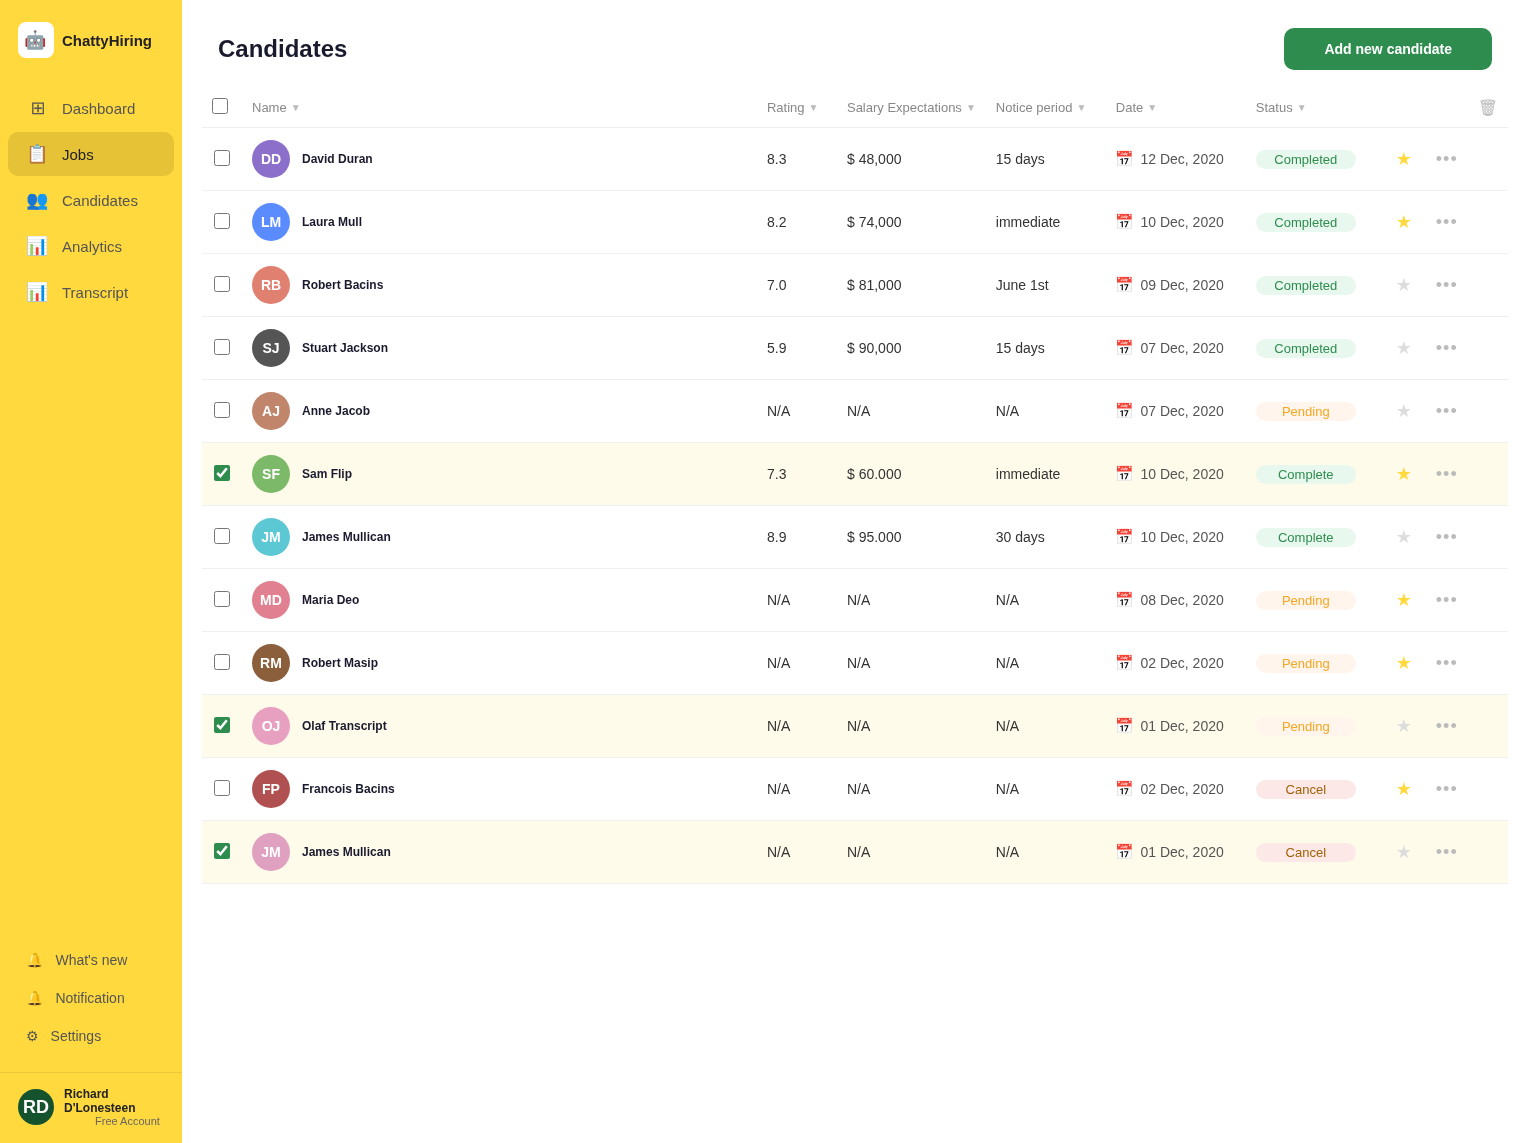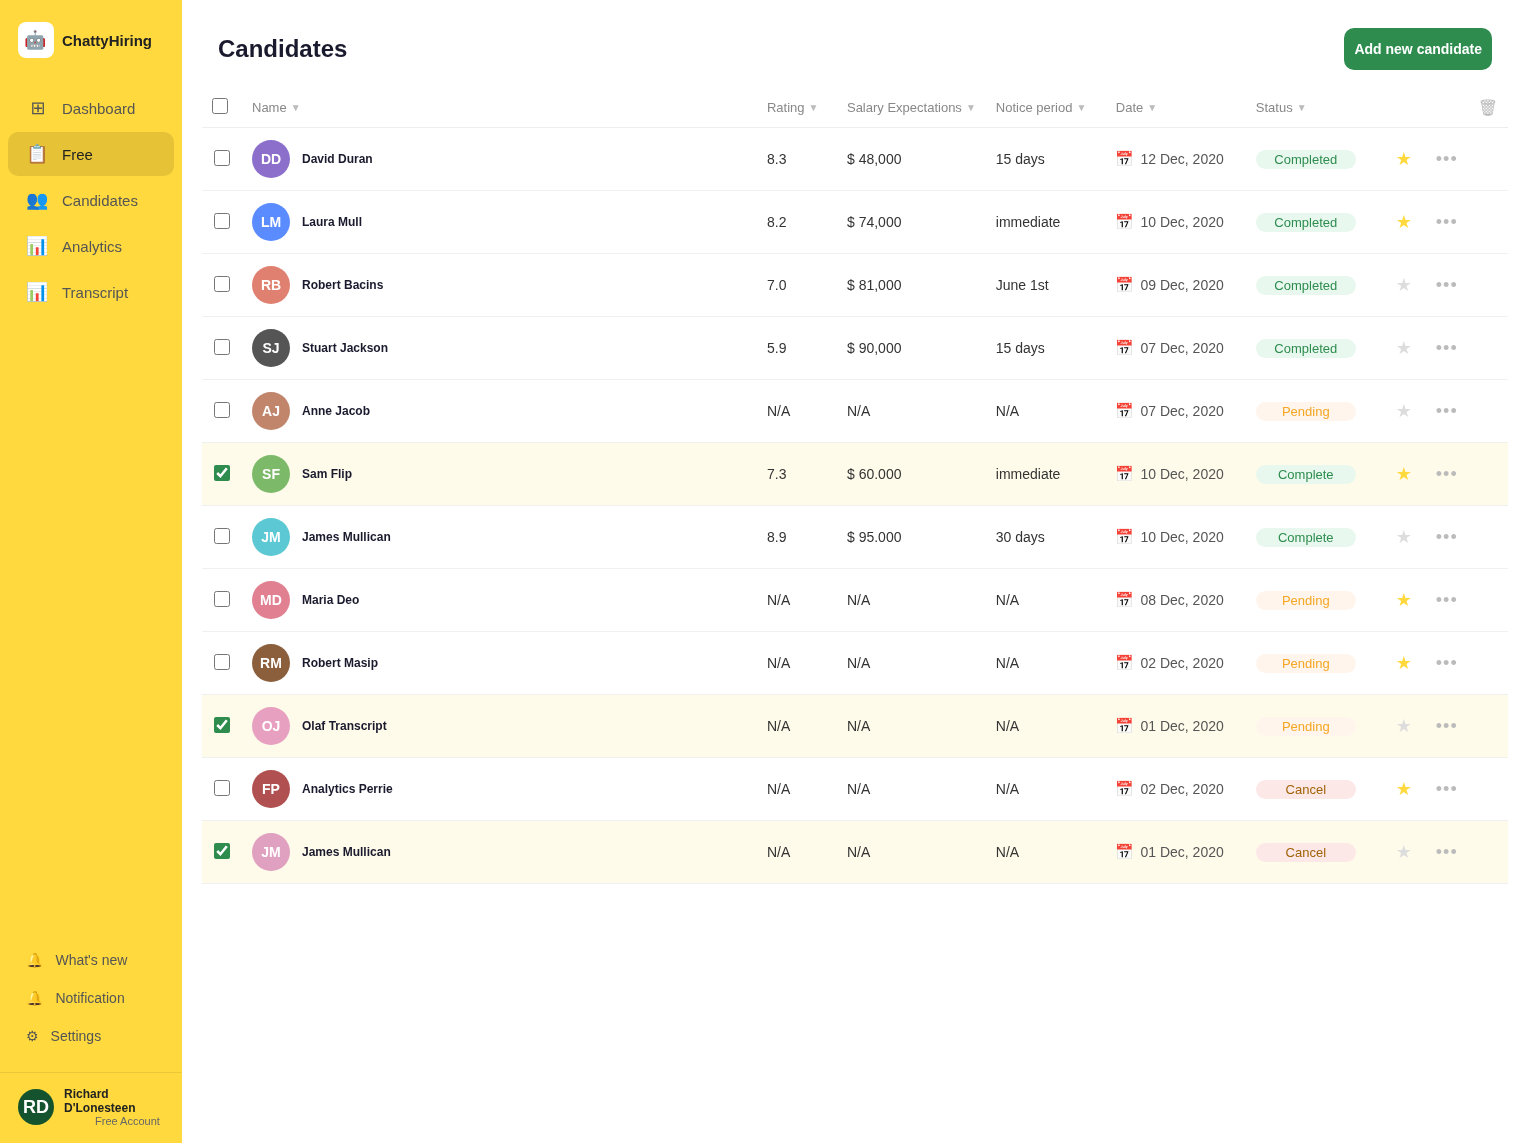--- a/index.html
+++ b/index.html
@@ -114,21 +114,21 @@
     .main-title {
       font-size: 24px;
       font-weight: 700;
       color: #1a1a2e;
     }
     .add-btn {
       background: #2D8C4E;
       color: #fff;
       border: none;
       border-radius: 10px;
-      padding: 13px 10px;
+      padding: 13px 40px;
       font-size: 14px;
       font-weight: 600;
       cursor: pointer;
     }
 
     
     .table-container {
       flex: 1;
       overflow-y: auto;
       padding: 0 20px 20px 20px;
@@ -226,21 +226,21 @@
     <span class="sidebar-logo-text">ChattyHiring</span>
   </div>
   <nav class="sidebar-nav">
 
   <div class="sidebar-item">
       <span class="sidebar-item-icon">⊞</span>
       <span>Dashboard</span>
     </div>
       <div class="sidebar-item active">
       <span class="sidebar-item-icon">📋</span>
-      <span>Free</span>
+      <span>Jobs</span>
     </div>
       <div class="sidebar-item">
       <span class="sidebar-item-icon">👥</span>
       <span>Candidates</span>
     </div>
       <div class="sidebar-item">
       <span class="sidebar-item-icon">📊</span>
       <span>Analytics</span>
     </div>
       <div class="sidebar-item">
@@ -686,21 +686,21 @@
       </td>
       <td></td>
     </tr>
           <tr>
       <td class="td-check">
         <input type="checkbox" style="">
       </td>
       <td>
         <div class="candidate-cell">
           <div class="avatar" style="background:#b05050">FP</div>
-          <span class="candidate-name">Analytics Perrie</span>
+          <span class="candidate-name">Francois Bacins</span>
         </div>
       </td>
       <td>
         <span>N/A</span>
       </td>
       <td>
         <span>N/A</span>
       </td>
       <td>
         <span>N/A</span>

